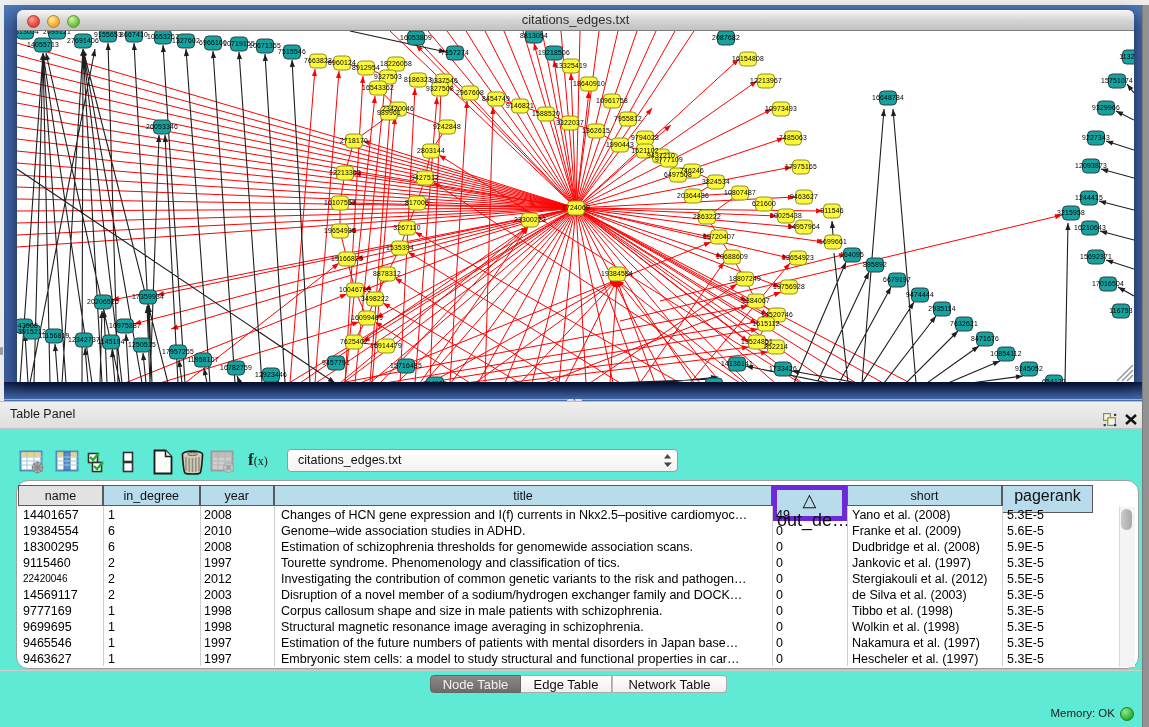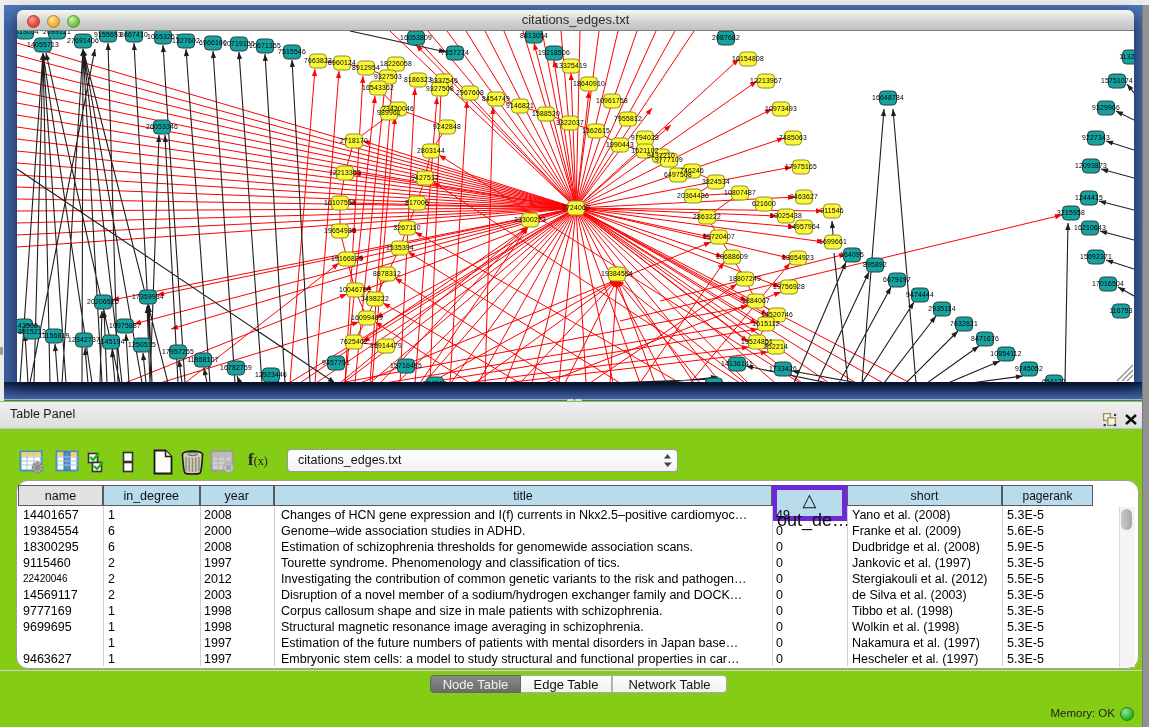--- a/index.html
+++ b/index.html
@@ -297,21 +297,21 @@
       </svg>
   </div>
 </div>
 <div class="abs" style="left:0;top:347px;width:3px;height:8px;background:#9a9a9a;border-radius:1px"></div>
 
 <div class="abs" style="left:1142px;top:5px;width:7px;height:722px;background:#929292;border-left:1px solid #7a7a7a"></div>
 
 <div class="abs" style="left:4px;top:399px;width:1138px;height:1px;background:#9db0cd"></div>
 <div class="abs" style="left:567px;top:398.5px;width:15px;height:6px;background:linear-gradient(#dfe3ea,#cdd3dd);border-radius:2px 2px 0 0;text-align:center;color:#555;font-size:7px;line-height:5px">⌃</div>
 
-<div class="abs" style="left:0;top:401px;width:1142px;height:326px;background:#84cc16">
+<div class="abs" style="left:0;top:401px;width:1142px;height:326px;background:#5eead4">
 
   <div class="abs" style="left:0;top:1px;width:1142px;height:26px;background:linear-gradient(#efefef,#dedede);border-bottom:1px solid #c2c2c2">
     <div style="position:absolute;left:10px;top:5px;font-size:12.5px;color:#1a1a1a">Table Panel</div>
     <svg style="position:absolute;left:1103px;top:11px" width="14" height="14" viewBox="0 0 14 14">
       <rect x="0.6" y="0.6" width="6.8" height="6.8" fill="#eef4fb" stroke="#a08c28" stroke-width="1.2"></rect>
       <rect x="4.8" y="4.8" width="7.6" height="7.6" fill="#eef4fb" stroke="#a08c28" stroke-width="1.2"></rect>
       <rect x="11" y="0.8" width="2.2" height="2.2" fill="#1c3f6e"></rect>
       <rect x="0.6" y="11" width="2.2" height="2.2" fill="#1c3f6e"></rect>
       <rect x="11" y="11" width="2.2" height="2.2" fill="#1c3f6e"></rect>
     </svg>
@@ -370,37 +370,37 @@
     </svg>
   </div>
 
   <div class="abs" style="left:16px;top:79px;width:1121px;height:187px;background:#fff;border:1px solid #9f9f9f;border-radius:12px">
     <div style="position:absolute;left:1px;top:4px;width:85px;height:21px;background:#e2e2e2;border:1px solid #5a5a5a;box-sizing:border-box;text-align:center;line-height:20px;font-size:12.5px;color:#111">name</div>
       <div style="position:absolute;left:86px;top:4px;width:96.5px;height:21px;background:#b9dcec;border:1px solid #5a5a5a;box-sizing:border-box;text-align:center;line-height:20px;font-size:12.5px;color:#111">in_degree</div>
       <div style="position:absolute;left:182.5px;top:4px;width:74.5px;height:21px;background:#b9dcec;border:1px solid #5a5a5a;box-sizing:border-box;text-align:center;line-height:20px;font-size:12.5px;color:#111">year</div>
       <div style="position:absolute;left:257px;top:4px;width:498px;height:21px;background:#b9dcec;border:1px solid #5a5a5a;box-sizing:border-box;text-align:center;line-height:20px;font-size:12.5px;color:#111">title</div>
       <div style="position:absolute;left:755px;top:4px;width:75px;height:36px;background:#b9dcec;border:5px solid #6d28d9;box-sizing:border-box;text-align:center;line-height:20px;font-size:18px;color:#111">△ out_de…</div>
       <div style="position:absolute;left:830px;top:4px;width:155px;height:21px;background:#b9dcec;border:1px solid #5a5a5a;box-sizing:border-box;text-align:center;line-height:20px;font-size:12.5px;color:#111">short</div>
-      <div style="position:absolute;left:985px;top:4px;width:91px;height:21px;background:#b9dcec;border:1px solid #5a5a5a;box-sizing:border-box;text-align:center;line-height:20px;font-size:12px;color:#111">pagerank</div>
+      <div style="position:absolute;left:985px;top:4px;width:91px;height:28px;background:#b9dcec;border:1px solid #5a5a5a;box-sizing:border-box;text-align:center;line-height:20px;font-size:16px;color:#111">pagerank</div>
     <div style="position:absolute;left:86px;top:25px;width:1px;height:160px;background:#cdcdcd"></div>
       <div style="position:absolute;left:182.5px;top:25px;width:1px;height:160px;background:#cdcdcd"></div>
       <div style="position:absolute;left:257px;top:25px;width:1px;height:160px;background:#cdcdcd"></div>
       <div style="position:absolute;left:755px;top:25px;width:1px;height:160px;background:#cdcdcd"></div>
       <div style="position:absolute;left:830px;top:25px;width:1px;height:160px;background:#cdcdcd"></div>
       <div style="position:absolute;left:985px;top:25px;width:1px;height:160px;background:#cdcdcd"></div>
     <div style="position:absolute;left:6px;top:26px;width:560px;height:16px;font-size:12.5px;line-height:16px;color:#000;white-space:nowrap">14401657</div>
       <div style="position:absolute;left:91px;top:26px;width:560px;height:16px;font-size:12.5px;line-height:16px;color:#000;white-space:nowrap">1</div>
       <div style="position:absolute;left:187px;top:26px;width:560px;height:16px;font-size:12.5px;line-height:16px;color:#000;white-space:nowrap">2008</div>
       <div style="position:absolute;left:264px;top:26px;width:560px;height:16px;font-size:12.5px;line-height:16px;color:#000;white-space:nowrap">Changes of HCN gene expression and I(f) currents in Nkx2.5–positive cardiomyoc…</div>
       <div style="position:absolute;left:759px;top:26px;width:560px;height:16px;font-size:12.5px;line-height:16px;color:#000;white-space:nowrap">49</div>
       <div style="position:absolute;left:835px;top:26px;width:560px;height:16px;font-size:12.5px;line-height:16px;color:#000;white-space:nowrap">Yano et al. (2008)</div>
       <div style="position:absolute;left:990px;top:26px;width:560px;height:16px;font-size:12.5px;line-height:16px;color:#000;white-space:nowrap">5.3E-5</div>
       <div style="position:absolute;left:6px;top:42px;width:560px;height:16px;font-size:12.5px;line-height:16px;color:#000;white-space:nowrap">19384554</div>
       <div style="position:absolute;left:91px;top:42px;width:560px;height:16px;font-size:12.5px;line-height:16px;color:#000;white-space:nowrap">6</div>
-      <div style="position:absolute;left:187px;top:42px;width:560px;height:16px;font-size:12.5px;line-height:16px;color:#000;white-space:nowrap">2000</div>
+      <div style="position:absolute;left:187px;top:42px;width:560px;height:16px;font-size:12.5px;line-height:16px;color:#000;white-space:nowrap">2010</div>
       <div style="position:absolute;left:264px;top:42px;width:560px;height:16px;font-size:12.5px;line-height:16px;color:#000;white-space:nowrap">Genome–wide association studies in ADHD.</div>
       <div style="position:absolute;left:759px;top:42px;width:560px;height:16px;font-size:12.5px;line-height:16px;color:#000;white-space:nowrap">0</div>
       <div style="position:absolute;left:835px;top:42px;width:560px;height:16px;font-size:12.5px;line-height:16px;color:#000;white-space:nowrap">Franke et al. (2009)</div>
       <div style="position:absolute;left:990px;top:42px;width:560px;height:16px;font-size:12.5px;line-height:16px;color:#000;white-space:nowrap">5.6E-5</div>
       <div style="position:absolute;left:6px;top:58px;width:560px;height:16px;font-size:12.5px;line-height:16px;color:#000;white-space:nowrap">18300295</div>
       <div style="position:absolute;left:91px;top:58px;width:560px;height:16px;font-size:12.5px;line-height:16px;color:#000;white-space:nowrap">6</div>
       <div style="position:absolute;left:187px;top:58px;width:560px;height:16px;font-size:12.5px;line-height:16px;color:#000;white-space:nowrap">2008</div>
       <div style="position:absolute;left:264px;top:58px;width:560px;height:16px;font-size:12.5px;line-height:16px;color:#000;white-space:nowrap">Estimation of schizophrenia thresholds for genomewide association scans.</div>
       <div style="position:absolute;left:759px;top:58px;width:560px;height:16px;font-size:12.5px;line-height:16px;color:#000;white-space:nowrap">0</div>
       <div style="position:absolute;left:835px;top:58px;width:560px;height:16px;font-size:12.5px;line-height:16px;color:#000;white-space:nowrap">Dudbridge et al. (2008)</div>
@@ -433,20 +433,21 @@
       <div style="position:absolute;left:759px;top:122px;width:560px;height:16px;font-size:12.5px;line-height:16px;color:#000;white-space:nowrap">0</div>
       <div style="position:absolute;left:835px;top:122px;width:560px;height:16px;font-size:12.5px;line-height:16px;color:#000;white-space:nowrap">Tibbo et al. (1998)</div>
       <div style="position:absolute;left:990px;top:122px;width:560px;height:16px;font-size:12.5px;line-height:16px;color:#000;white-space:nowrap">5.3E-5</div>
       <div style="position:absolute;left:6px;top:138px;width:560px;height:16px;font-size:12.5px;line-height:16px;color:#000;white-space:nowrap">9699695</div>
       <div style="position:absolute;left:91px;top:138px;width:560px;height:16px;font-size:12.5px;line-height:16px;color:#000;white-space:nowrap">1</div>
       <div style="position:absolute;left:187px;top:138px;width:560px;height:16px;font-size:12.5px;line-height:16px;color:#000;white-space:nowrap">1998</div>
       <div style="position:absolute;left:264px;top:138px;width:560px;height:16px;font-size:12.5px;line-height:16px;color:#000;white-space:nowrap">Structural magnetic resonance image averaging in schizophrenia.</div>
       <div style="position:absolute;left:759px;top:138px;width:560px;height:16px;font-size:12.5px;line-height:16px;color:#000;white-space:nowrap">0</div>
       <div style="position:absolute;left:835px;top:138px;width:560px;height:16px;font-size:12.5px;line-height:16px;color:#000;white-space:nowrap">Wolkin et al. (1998)</div>
       <div style="position:absolute;left:990px;top:138px;width:560px;height:16px;font-size:12.5px;line-height:16px;color:#000;white-space:nowrap">5.3E-5</div>
+      <div style="position:absolute;left:6px;top:154px;width:560px;height:16px;font-size:12.5px;line-height:16px;color:#000;white-space:nowrap">9465546</div>
       <div style="position:absolute;left:91px;top:154px;width:560px;height:16px;font-size:12.5px;line-height:16px;color:#000;white-space:nowrap">1</div>
       <div style="position:absolute;left:187px;top:154px;width:560px;height:16px;font-size:12.5px;line-height:16px;color:#000;white-space:nowrap">1997</div>
       <div style="position:absolute;left:264px;top:154px;width:560px;height:16px;font-size:12.5px;line-height:16px;color:#000;white-space:nowrap">Estimation of the future numbers of patients with mental disorders in Japan base…</div>
       <div style="position:absolute;left:759px;top:154px;width:560px;height:16px;font-size:12.5px;line-height:16px;color:#000;white-space:nowrap">0</div>
       <div style="position:absolute;left:835px;top:154px;width:560px;height:16px;font-size:12.5px;line-height:16px;color:#000;white-space:nowrap">Nakamura et al. (1997)</div>
       <div style="position:absolute;left:990px;top:154px;width:560px;height:16px;font-size:12.5px;line-height:16px;color:#000;white-space:nowrap">5.3E-5</div>
       <div style="position:absolute;left:6px;top:170px;width:560px;height:16px;font-size:12.5px;line-height:16px;color:#000;white-space:nowrap">9463627</div>
       <div style="position:absolute;left:91px;top:170px;width:560px;height:16px;font-size:12.5px;line-height:16px;color:#000;white-space:nowrap">1</div>
       <div style="position:absolute;left:187px;top:170px;width:560px;height:16px;font-size:12.5px;line-height:16px;color:#000;white-space:nowrap">1997</div>
       <div style="position:absolute;left:264px;top:170px;width:560px;height:16px;font-size:12.5px;line-height:16px;color:#000;white-space:nowrap">Embryonic stem cells: a model to study structural and functional properties in car…</div>

